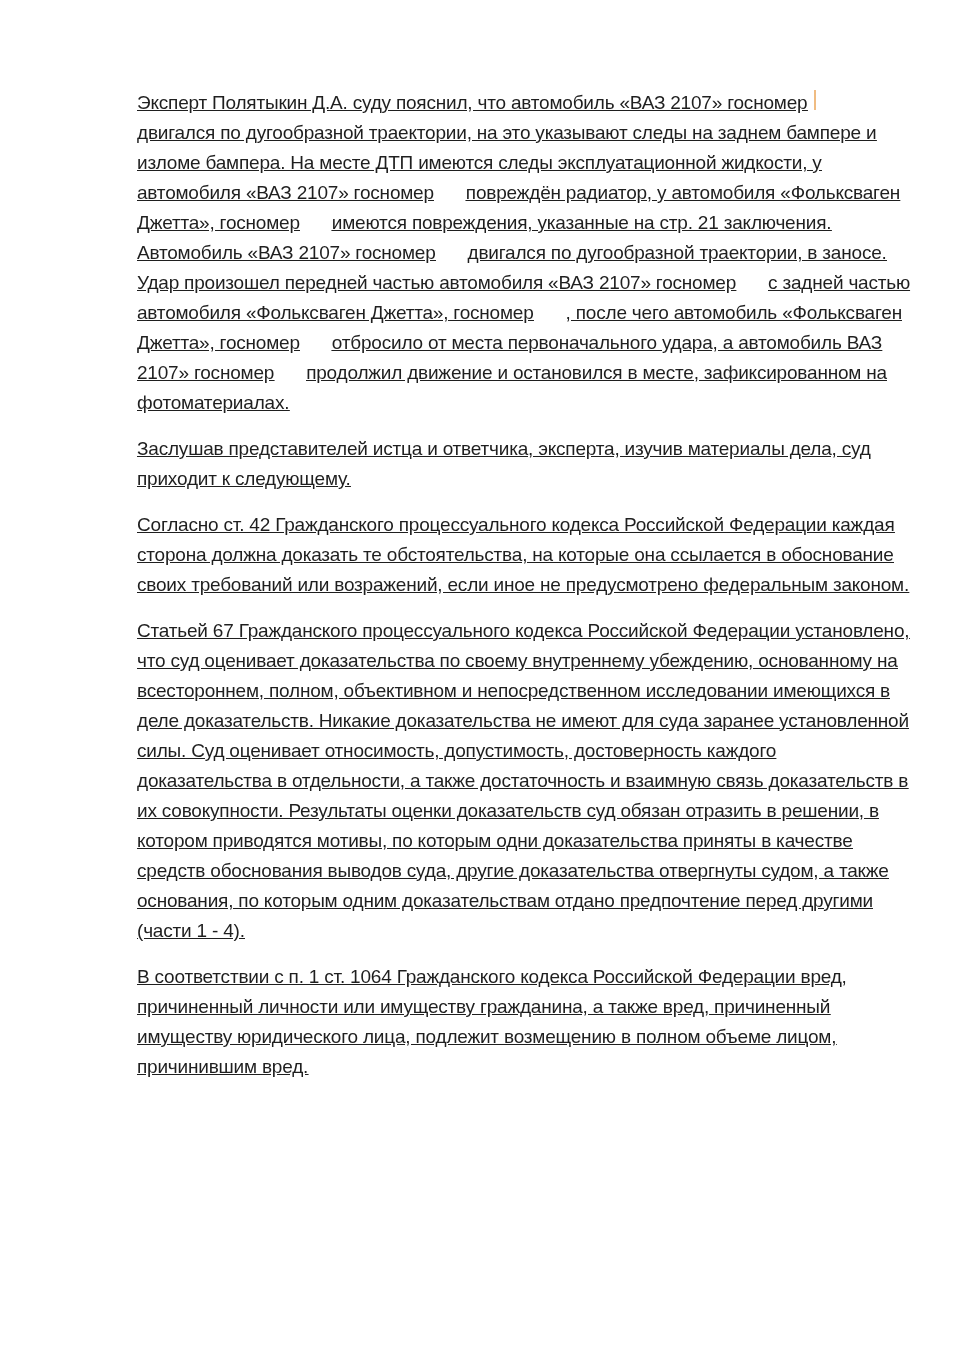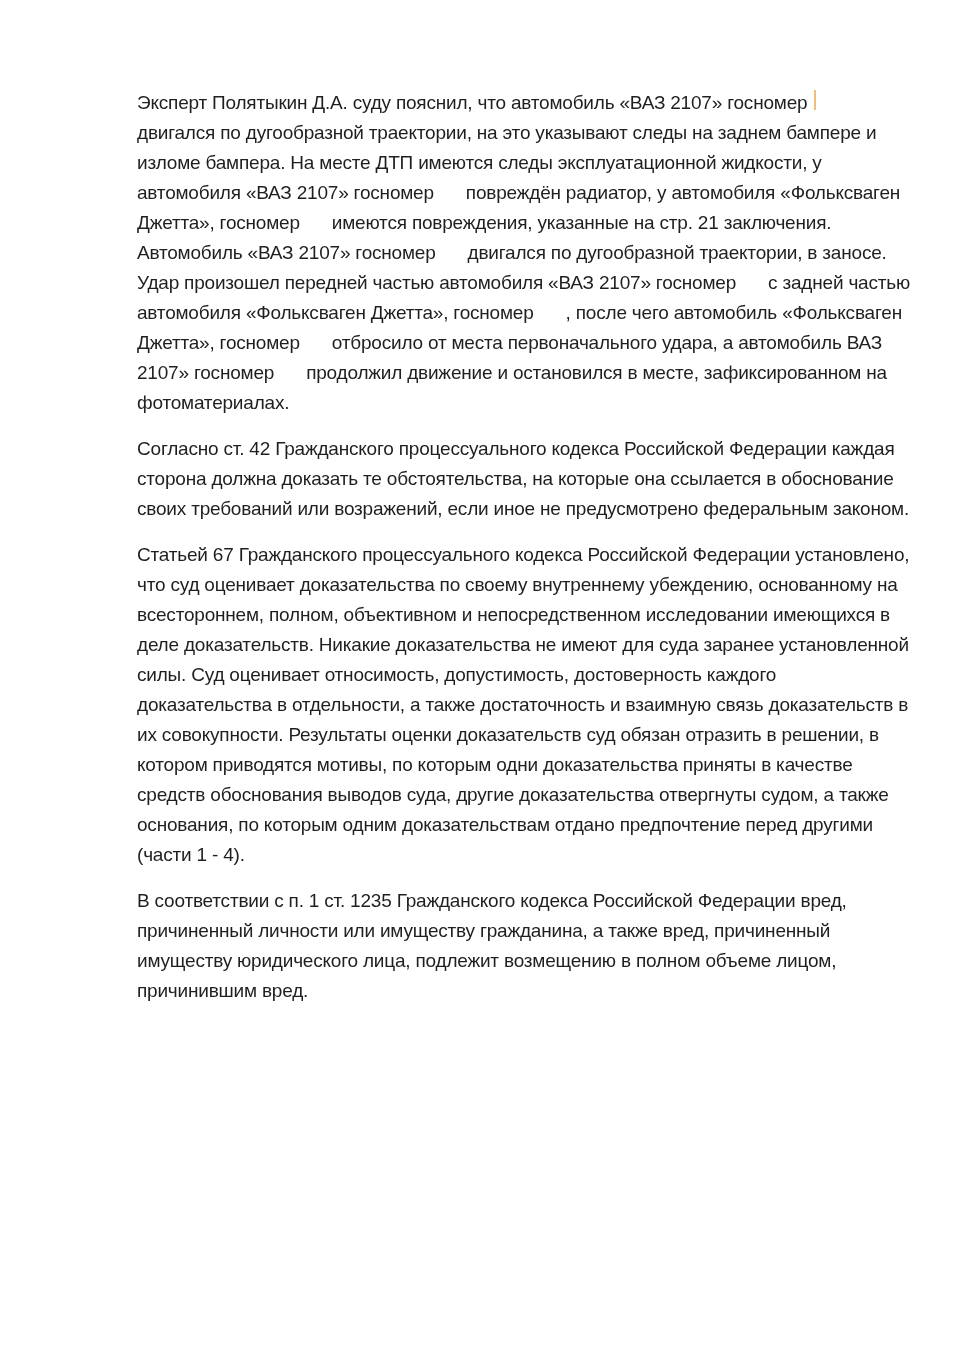--- a/index.html
+++ b/index.html
@@ -1,20 +1,20 @@
 <!DOCTYPE html>
 <html lang="ru" style="--text-color: #1f1f1f; --page-bg: #ffffff; --caret-color: #f0bc82;"><head>
 <meta charset="utf-8">
 <style>
   :root {
     --text-color: #1f1f1f;
     --page-bg: #ffffff;
     --caret-color: #f0bc82;
   }
-  * { margin: 0; padding: 0; box-sizing: border-box; }
+  * { margin: 0; padding: 0; box-sizing: border-box; text-decoration: underline; }
   html, body {
     background: var(--page-bg);
   }
   body {
     width: 970px;
     height: 1372px;
     font-family: "Liberation Sans", "DejaVu Sans", sans-serif;
     color: var(--text-color);
   }
   .page {
@@ -50,17 +50,18 @@
     height: 20px;
     background: var(--caret-color);
   }
 </style>
 </head>
 <body>
 
 <div class="page">
   <div class="content">
       <p class="para">Эксперт Полятыкин Д.А. суду пояснил, что автомобиль «ВАЗ 2107» госномер<span class="redacted-gap with-caret"></span>двигался по дугообразной траектории, на это указывают следы на заднем бампере и изломе бампера. На месте ДТП имеются следы эксплуатационной жидкости, у автомобиля «ВАЗ 2107» госномер<span class="redacted-gap"></span>повреждён радиатор, у автомобиля «Фольксваген Джетта», госномер<span class="redacted-gap"></span>имеются повреждения, указанные на стр. 21 заключения. Автомобиль «ВАЗ 2107» госномер<span class="redacted-gap"></span>двигался по дугообразной траектории, в заносе. Удар произошел передней частью автомобиля «ВАЗ 2107» госномер<span class="redacted-gap"></span>с задней частью автомобиля «Фольксваген Джетта», госномер<span class="redacted-gap"></span>, после чего автомобиль «Фольксваген Джетта», госномер<span class="redacted-gap"></span>отбросило от места первоначального удара, а автомобиль ВАЗ 2107» госномер<span class="redacted-gap"></span>продолжил движение и остановился в месте, зафиксированном на фотоматериалах.</p>
+      <p class="para">Заслушав представителей истца и ответчика, эксперта, изучив материалы дела, суд приходит к следующему.</p>
       <p class="para">Согласно ст. 42 Гражданского процессуального кодекса Российской Федерации каждая сторона должна доказать те обстоятельства, на которые она ссылается в обоснование своих требований или возражений, если иное не предусмотрено федеральным законом.</p>
       <p class="para">Статьей 67 Гражданского процессуального кодекса Российской Федерации установлено, что суд оценивает доказательства по своему внутреннему убеждению, основанному на всестороннем, полном, объективном и непосредственном исследовании имеющихся в деле доказательств. Никакие доказательства не имеют для суда заранее установленной силы. Суд оценивает относимость, допустимость, достоверность каждого доказательства в отдельности, а также достаточность и взаимную связь доказательств в их совокупности. Результаты оценки доказательств суд обязан отразить в решении, в котором приводятся мотивы, по которым одни доказательства приняты в качестве средств обоснования выводов суда, другие доказательства отвергнуты судом, а также основания, по которым одним доказательствам отдано предпочтение перед другими (части 1 - 4).</p>
-      <p class="para">В соответствии с п. 1 ст. 1235 Гражданского кодекса Российской Федерации вред, причиненный личности или имуществу гражданина, а также вред, причиненный имуществу юридического лица, подлежит возмещению в полном объеме лицом, причинившим вред.</p>
+      <p class="para">В соответствии с п. 1 ст. 1064 Гражданского кодекса Российской Федерации вред, причиненный личности или имуществу гражданина, а также вред, причиненный имуществу юридического лица, подлежит возмещению в полном объеме лицом, причинившим вред.</p>
     </div>
 </div>
 
 </body></html>

